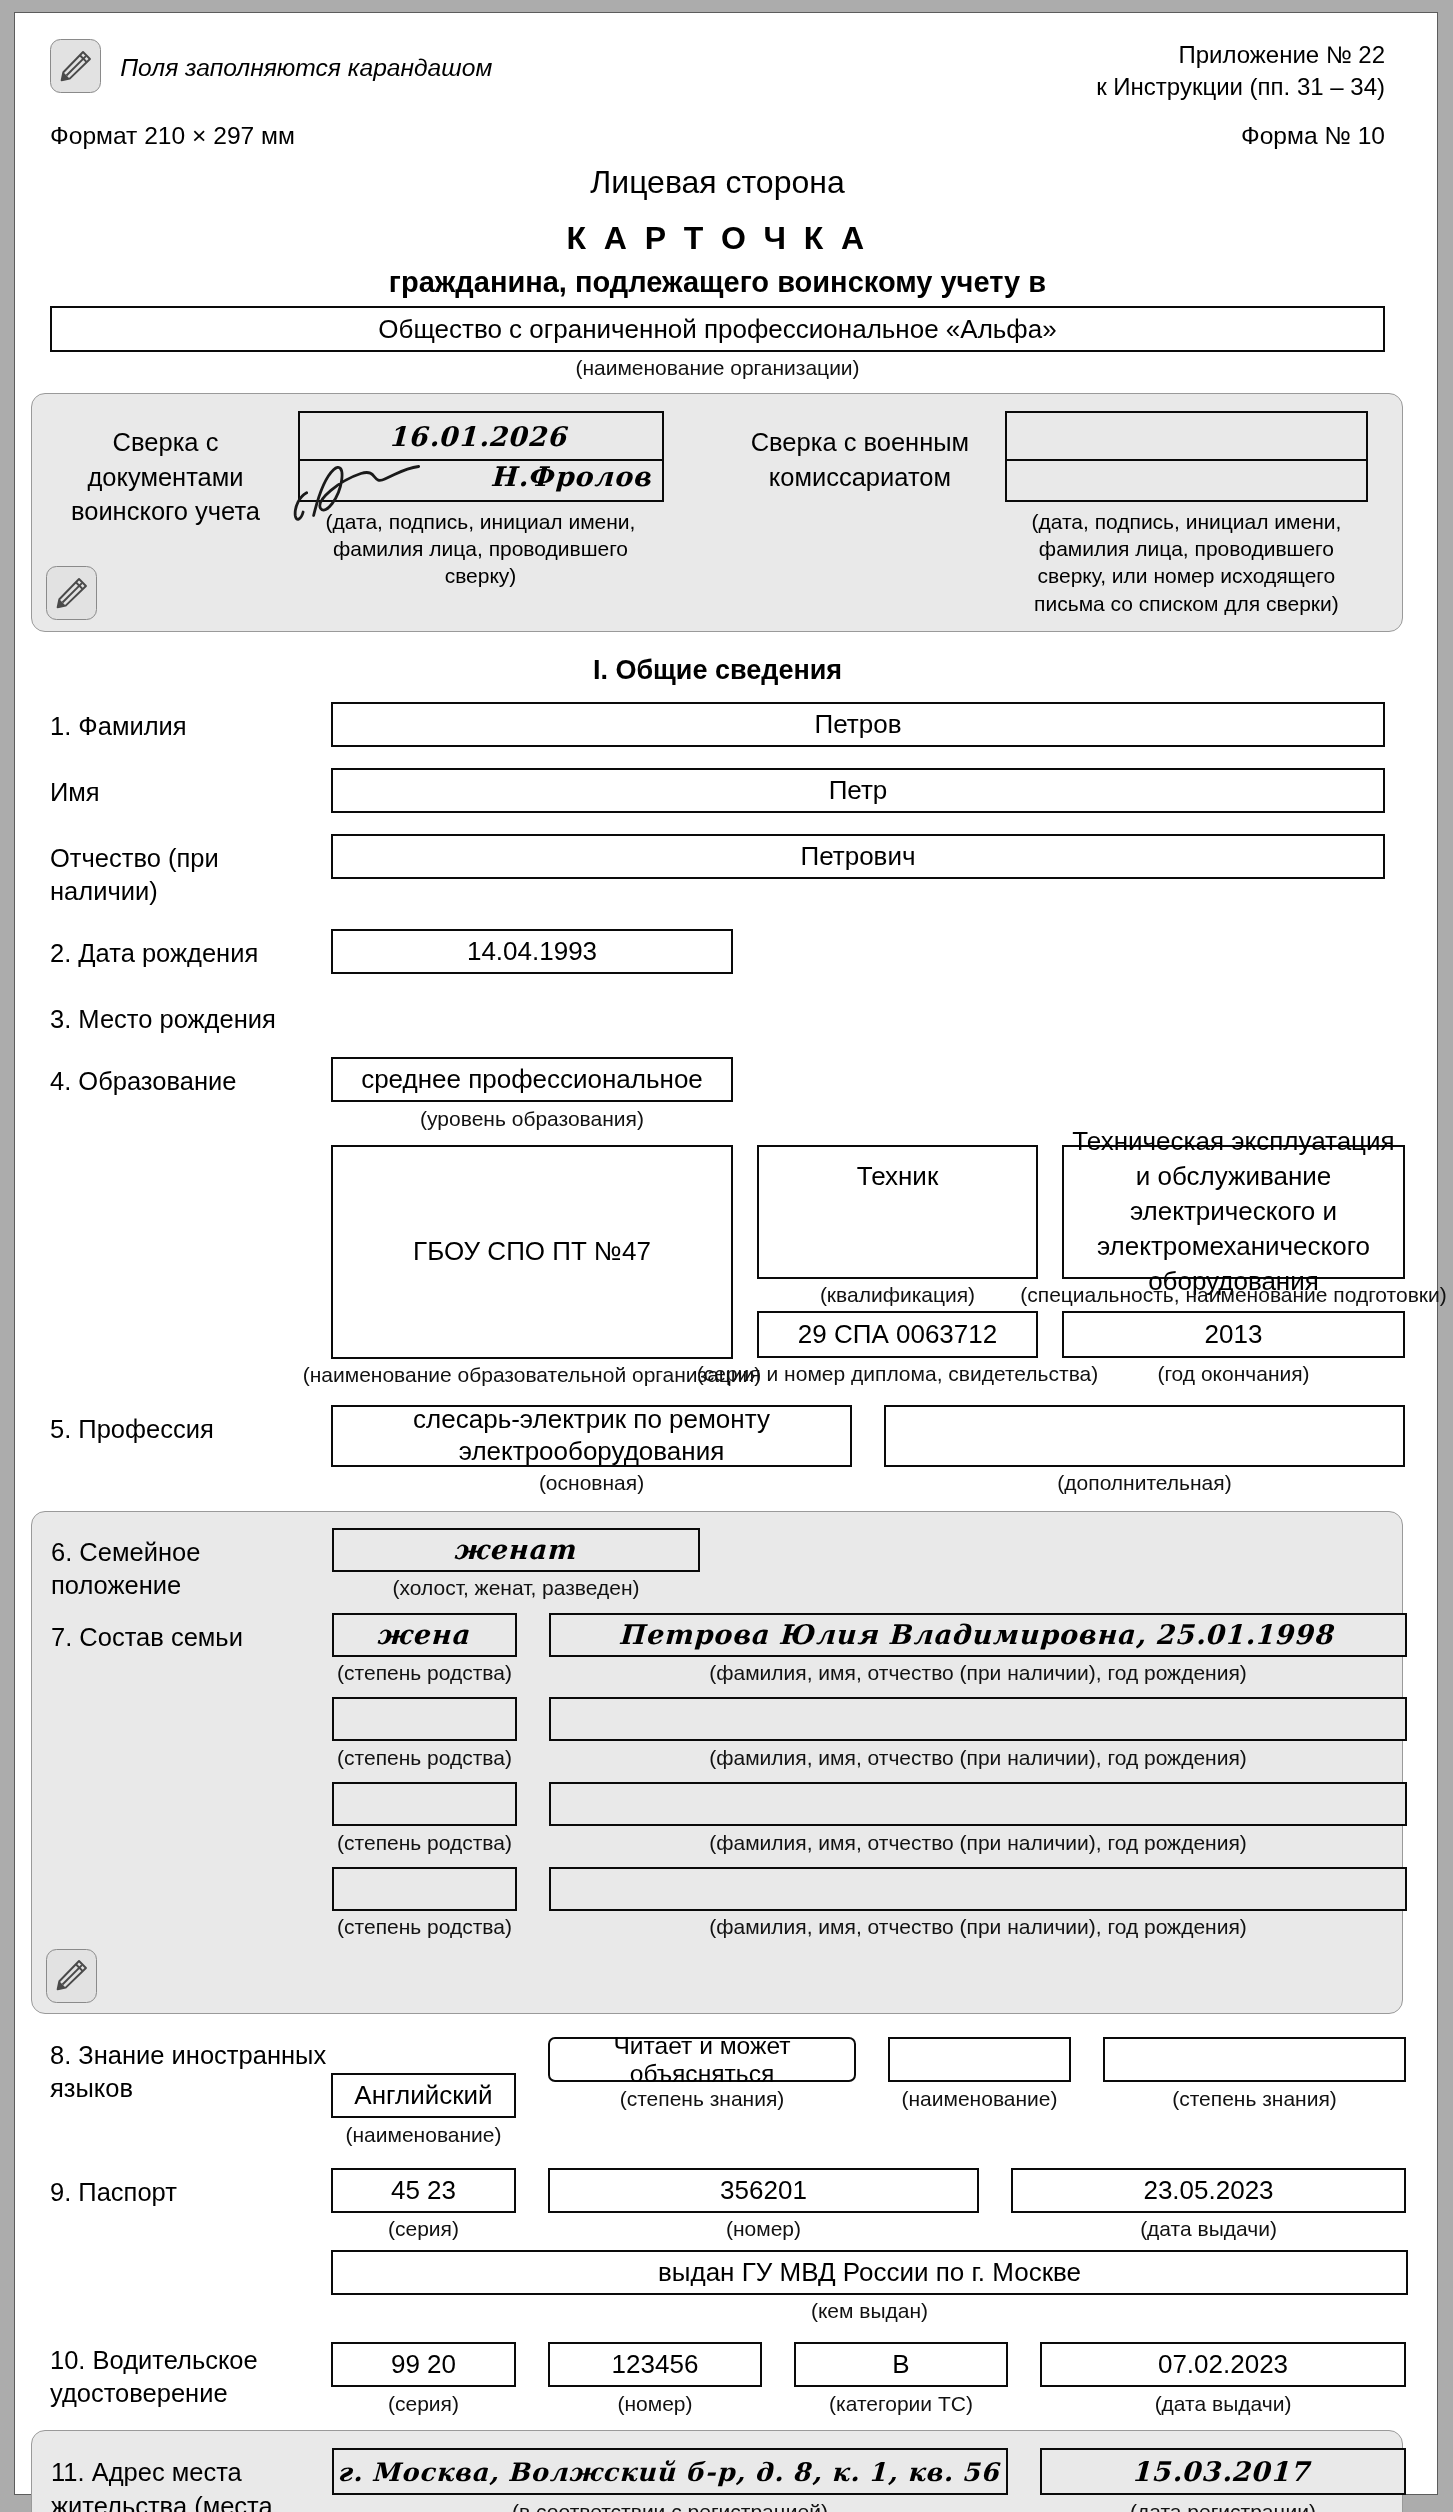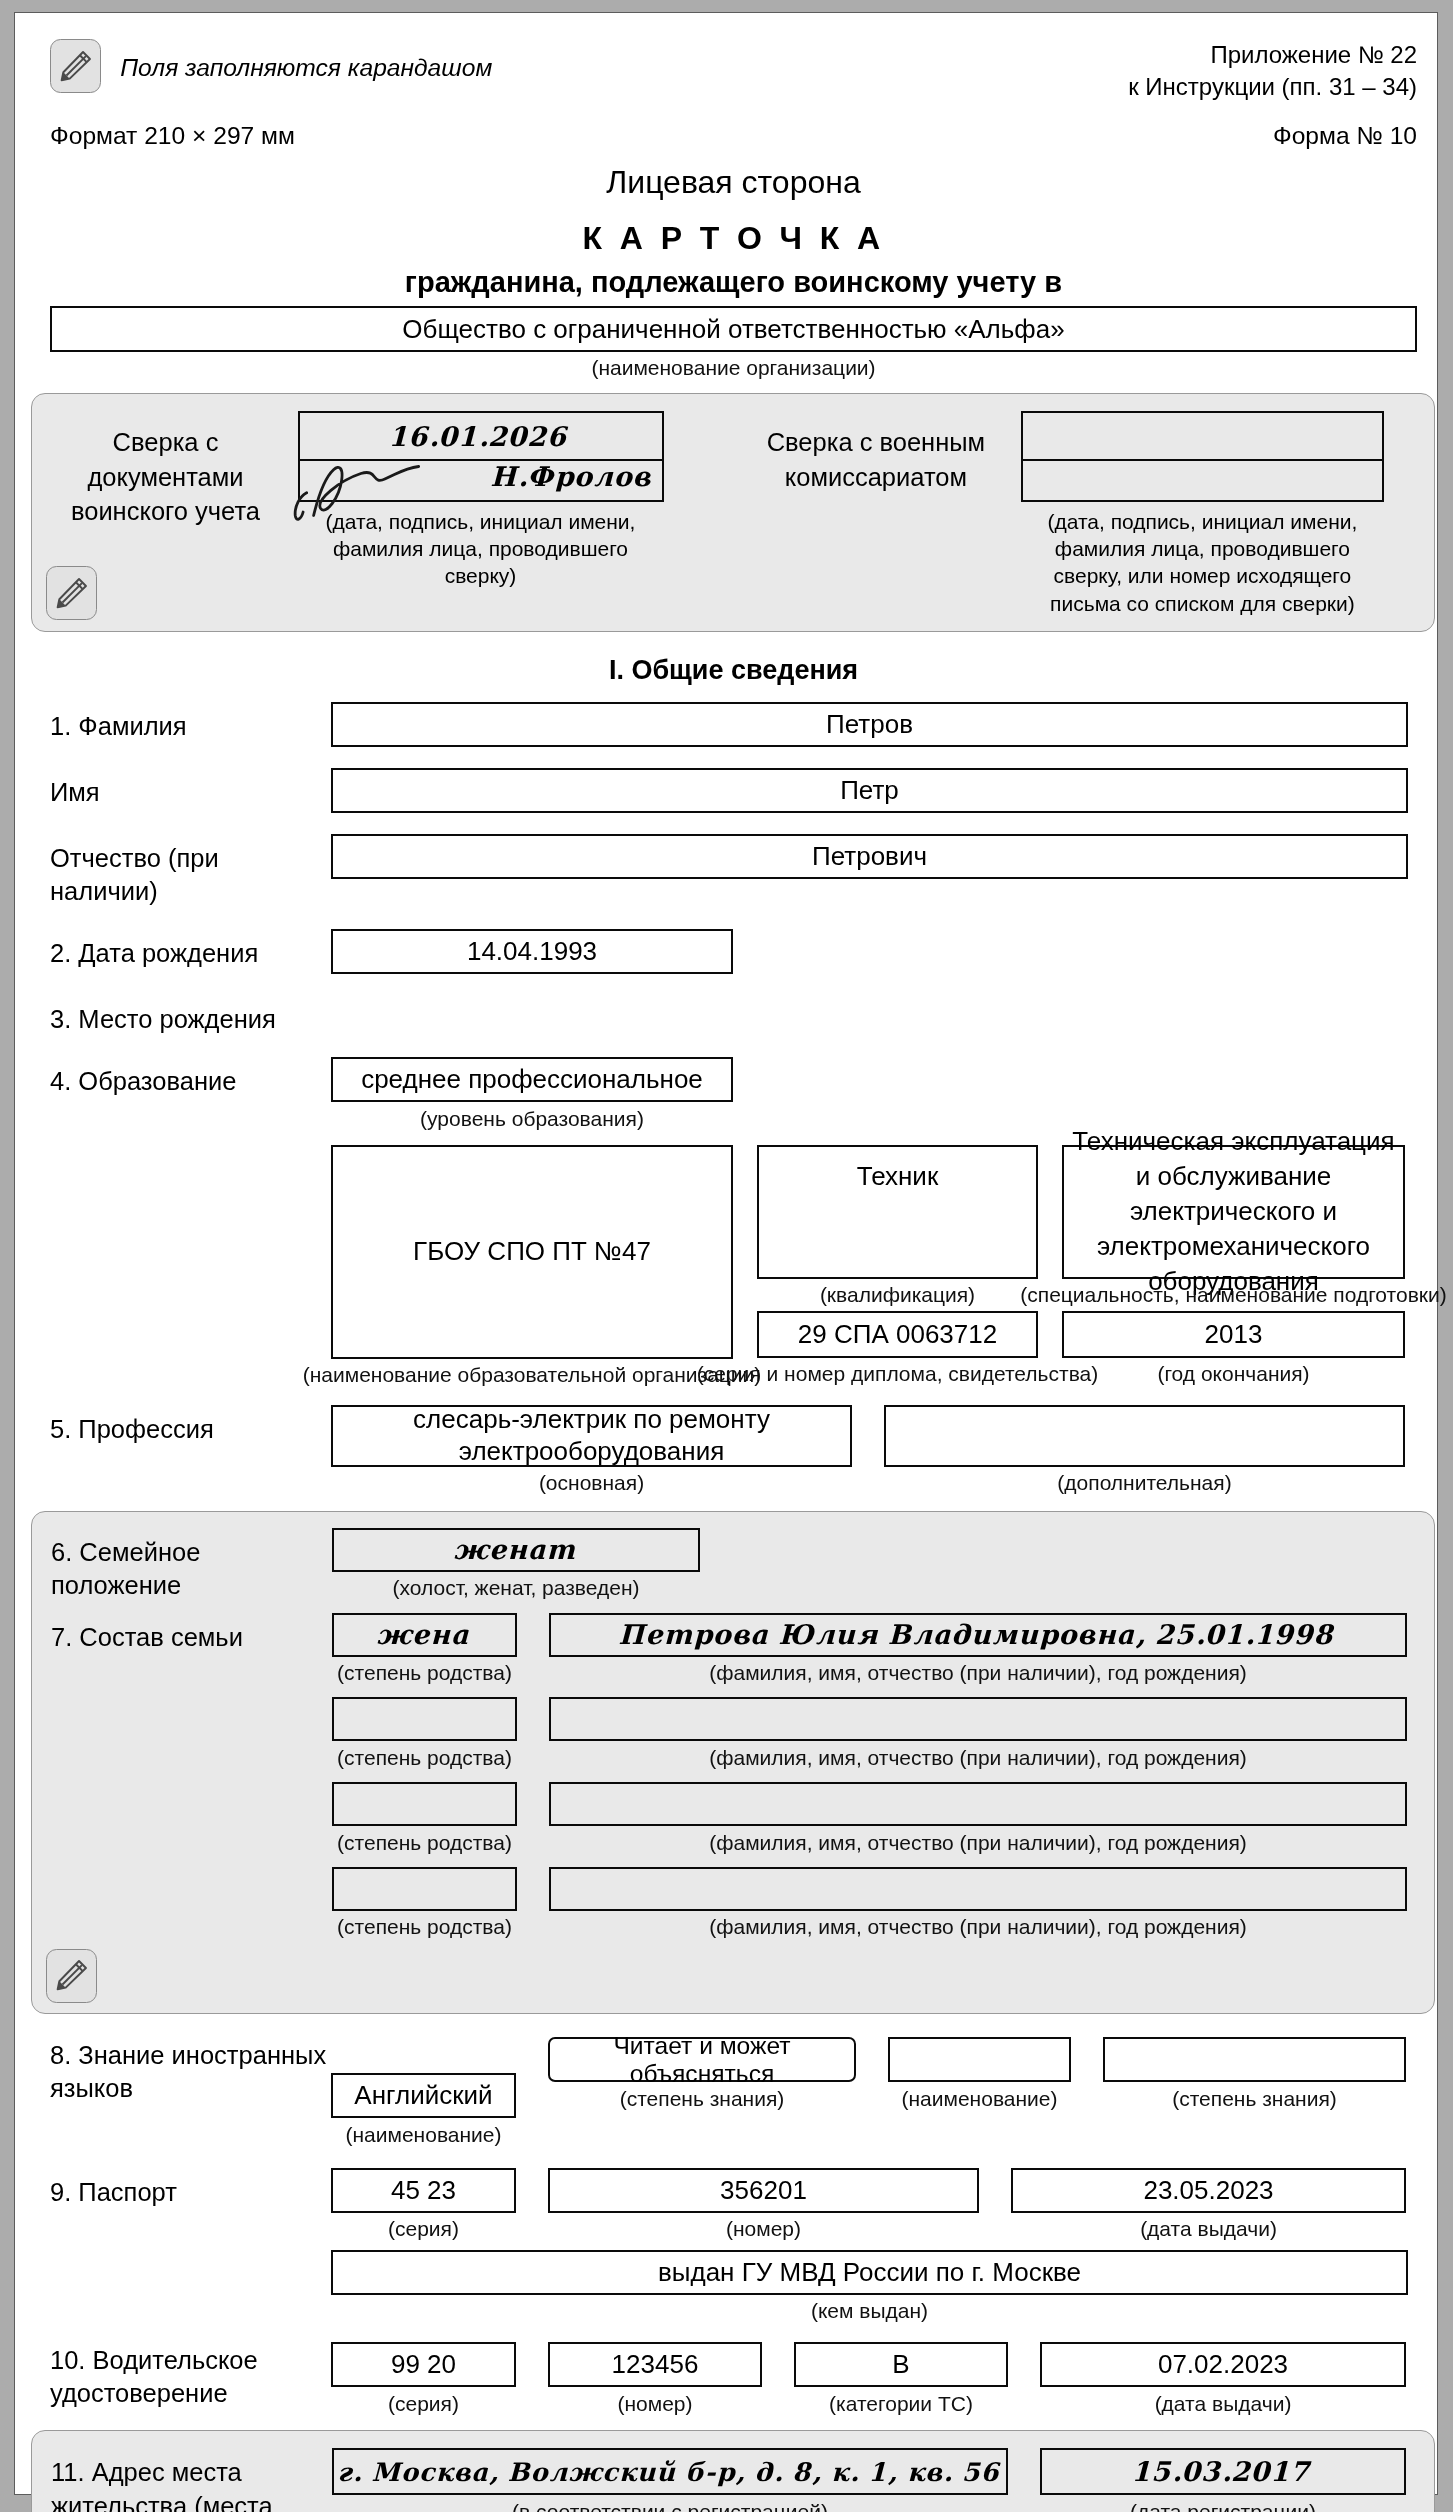--- a/index.html
+++ b/index.html
@@ -1,18 +1,18 @@
 <!DOCTYPE html>
 <html style="font-size:14px"><head>
 <meta charset="utf-8">
 <style>
   html,body{margin:0;padding:0;width:1453px;height:2512px;background:#acacac;overflow:hidden;
     font-family:"Liberation Sans",sans-serif;color:#000;}
   .page{position:absolute;left:14px;top:12.3px;width:1424px;height:2483px;background:#fff;
-    border:1.8px solid #5c5c5c;box-sizing:border-box;padding:26px 20px 0 35px;}
+    border:1.8px solid #5c5c5c;box-sizing:border-box;padding:26px 52px 0 35px;}
   
   .hdr-top{display:flex;align-items:flex-start;}
   .note-wrap{display:flex;align-items:center;gap:19.3px;}
   .note{font-style:italic;font-size:24.6px;padding-top:3.5px;}
   .appendix{margin-left:auto;text-align:right;font-size:24px;line-height:1.32;}
   .fmt-row{display:flex;justify-content:space-between;font-size:24.6px;margin-top:19.3px;}
   .side-label{text-align:center;font-size:32px;margin-top:14px;}
   .title{text-align:center;font-size:32px;font-weight:bold;letter-spacing:4.4px;margin-top:19.3px;}
   .subtitle{text-align:center;font-size:29px;font-weight:bold;margin-top:8.8px;}
   
@@ -88,21 +88,21 @@
 
   <div class="fmt-row">
     <div>Формат 210 × 297 мм</div>
     <div>Форма № 10</div>
   </div>
 
   <div class="side-label">Лицевая сторона</div>
   <div class="title">К А Р Т О Ч К А</div>
   <div class="subtitle">гражданина, подлежащего воинскому учету в</div>
 
-  <div class="fbox orgbox">Общество с ограниченной ответственностью «Альфа»</div>
+  <div class="fbox orgbox">Общество с ограниченной профессиональное «Альфа»</div>
   <div class="fcap">(наименование организации)</div>
 
   <div class="panel ver">
     <div class="ver-half">
       <div class="ver-lbl l">Сверка с документами воинского учета</div>
       <div class="ver-stack">
         <div class="fbox ver-box1">
           <span class="hand">16.01.2026</span>
         </div>
         <div class="fbox ver-box2">

